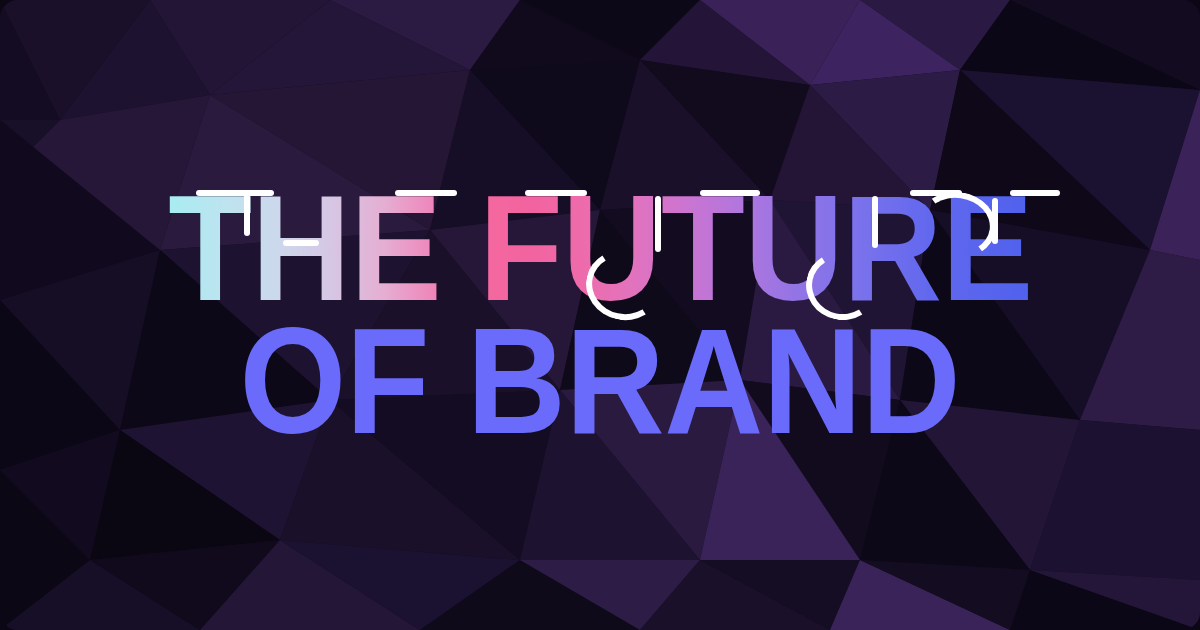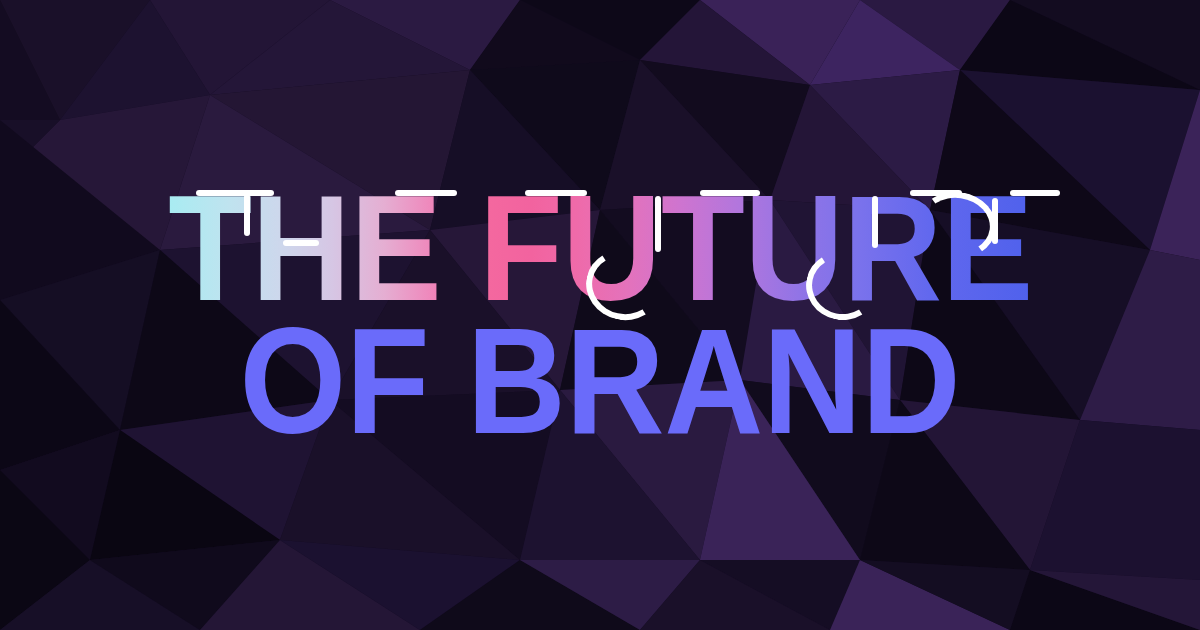--- a/index.html
+++ b/index.html
@@ -105,21 +105,21 @@
   .streak.v { width: 6px; }
   .arc {
     position: absolute;
     border: 6px solid transparent;
     border-radius: 50%;
   }
 </style>
 </head>
 <body>
 
-<div id="card" style="background: rgb(19, 12, 32);">
+<div id="card" style="background: rgb(19, 12, 32); border-radius: 18px;">
 
   <svg id="poly-bg" viewBox="0 0 1200 630" preserveAspectRatio="none" xmlns="http://www.w3.org/2000/svg">
     <rect x="0" y="0" width="1200" height="630" fill="#140c22"></rect>
     <g id="poly-group">
         <polygon points="0,0 150,0 60,120" fill="#1a1029"></polygon>
         <polygon points="150,0 330,0 210,95" fill="#231536"></polygon>
         <polygon points="0,0 60,120 0,180" fill="#140c22"></polygon>
         <polygon points="150,0 210,95 60,120" fill="#1d1230"></polygon>
         <polygon points="330,0 520,0 470,70" fill="#2b1a42"></polygon>
         <polygon points="210,95 330,0 470,70" fill="#241638"></polygon>

